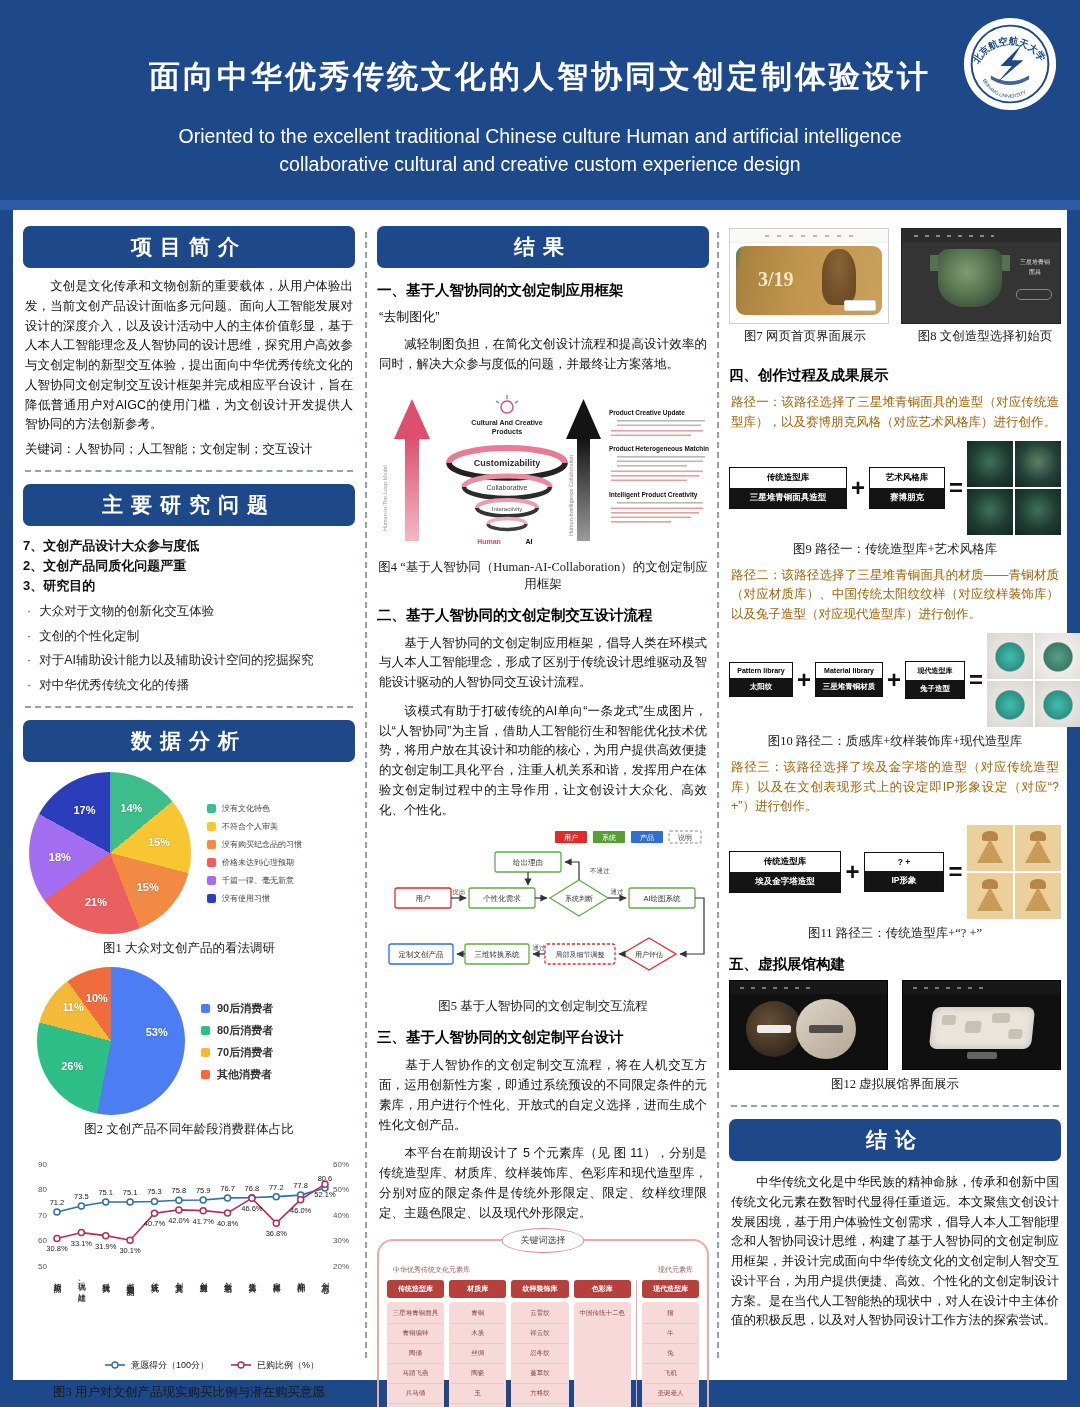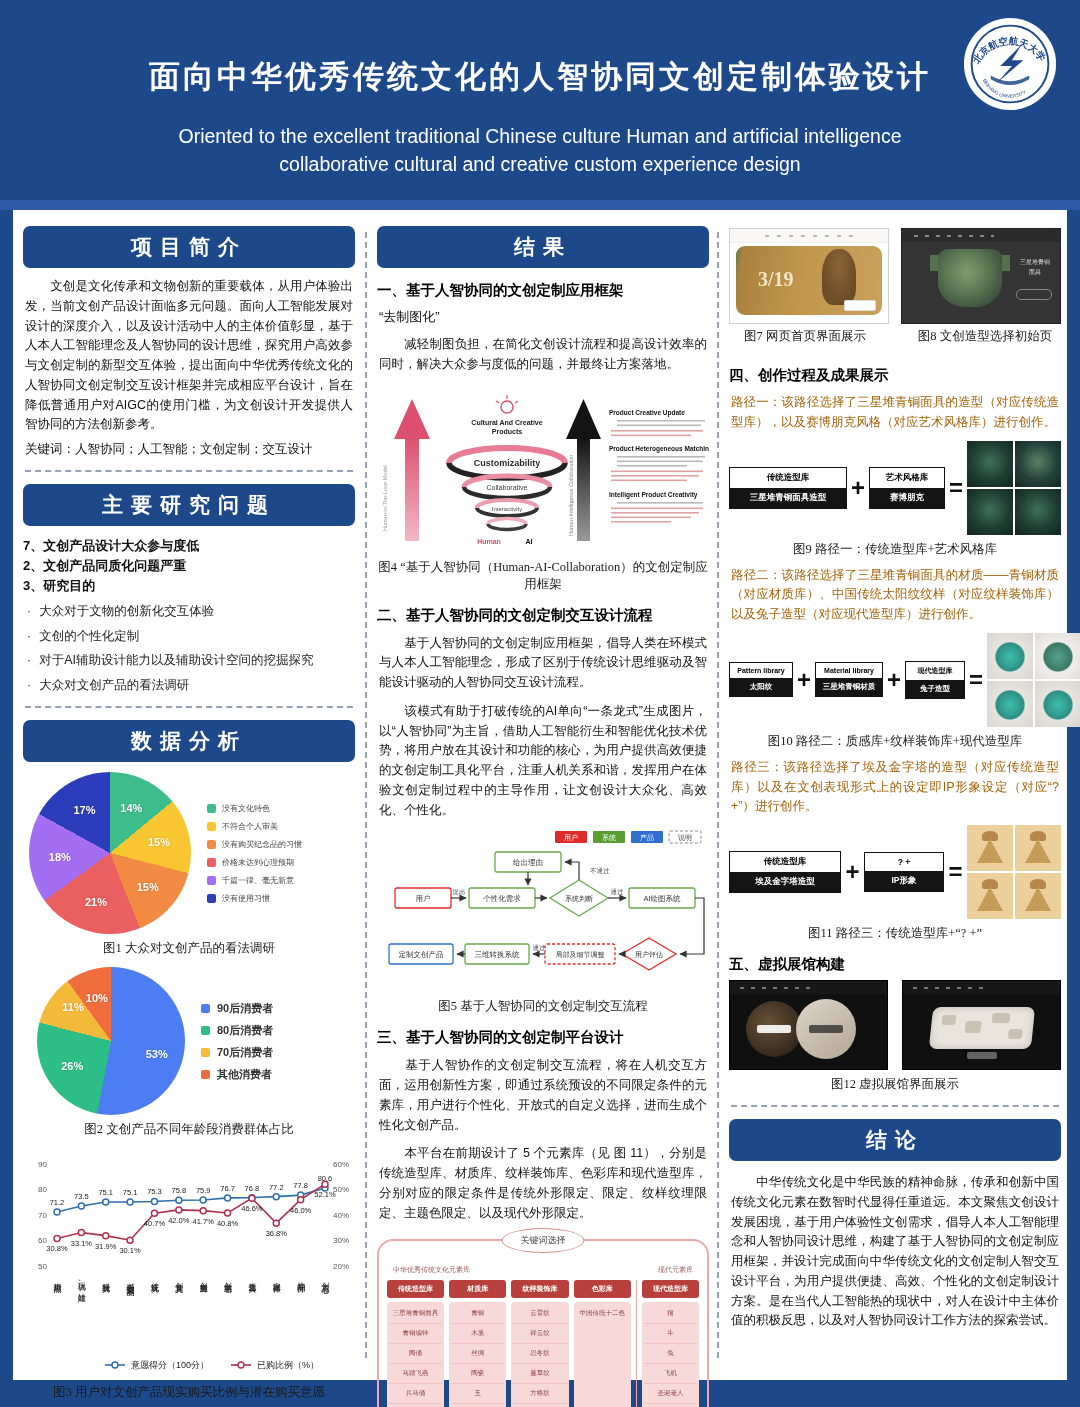--- a/index.html
+++ b/index.html
@@ -151,21 +151,21 @@
         <div class="qbullet">
             <span class="dot">·</span>
             <span>文创的个性化定制</span>
           </div>
         <div class="qbullet">
             <span class="dot">·</span>
             <span>对于AI辅助设计能力以及辅助设计空间的挖掘探究</span>
           </div>
         <div class="qbullet">
             <span class="dot">·</span>
-            <span>大众对文创产品的看法调研</span>
+            <span>对中华优秀传统文化的传播</span>
           </div>
       </div>
       <div class="hsep"></div>
 
       <div class="pill">数据分析</div>
 
       <div class="chart-row">
         <div class="pie" id="pie1" style="background: conic-gradient(rgb(61, 189, 140) 0deg, rgb(61, 189, 140) 50.4deg, rgb(247, 198, 49) 50.4deg, rgb(247, 198, 49) 104.4deg, rgb(242, 138, 68) 104.4deg, rgb(242, 138, 68) 158.4deg, rgb(234, 95, 95) 158.4deg, rgb(234, 95, 95) 234deg, rgb(164, 110, 242) 234deg, rgb(164, 110, 242) 298.8deg, rgb(43, 61, 187) 298.8deg, rgb(43, 61, 187) 360deg);">
             <span class="pie-label" style="left: 102.383px; top: 35.5596px;">14%</span>
             <span class="pie-label" style="left: 130.011px; top: 70.0448px;">15%</span>
@@ -198,21 +198,21 @@
             <div class="legend-item">
               <span class="swatch" style="background: rgb(43, 61, 187);"></span>
               <span>没有使用习惯</span>
             </div>
           </div>
       </div>
       <div class="cap">图1 大众对文创产品的看法调研</div>
 
       <div class="chart-row">
         <div class="pie" id="pie2" style="background: conic-gradient(rgb(77, 125, 242) 0deg, rgb(77, 125, 242) 190.8deg, rgb(44, 190, 134) 190.8deg, rgb(44, 190, 134) 284.4deg, rgb(245, 185, 58) 284.4deg, rgb(245, 185, 58) 324deg, rgb(240, 108, 61) 324deg, rgb(240, 108, 61) 360deg);">
-            <span class="pie-label" style="left: 119.676px; top: 87px;">53%</span>
+            <span class="pie-label" style="left: 119.676px; top: 65px;">53%</span>
             <span class="pie-label" style="left: 35.2622px; top: 98.5837px;">26%</span>
             <span class="pie-label" style="left: 36.0535px; top: 40px;">11%</span>
             <span class="pie-label" style="left: 59.8223px; top: 30.3655px;">10%</span>
           </div>
         <div class="legend big">
             <div class="legend-item">
               <span class="swatch" style="background: rgb(77, 125, 242);"></span>
               <span>90后消费者</span>
             </div>
             <div class="legend-item">

